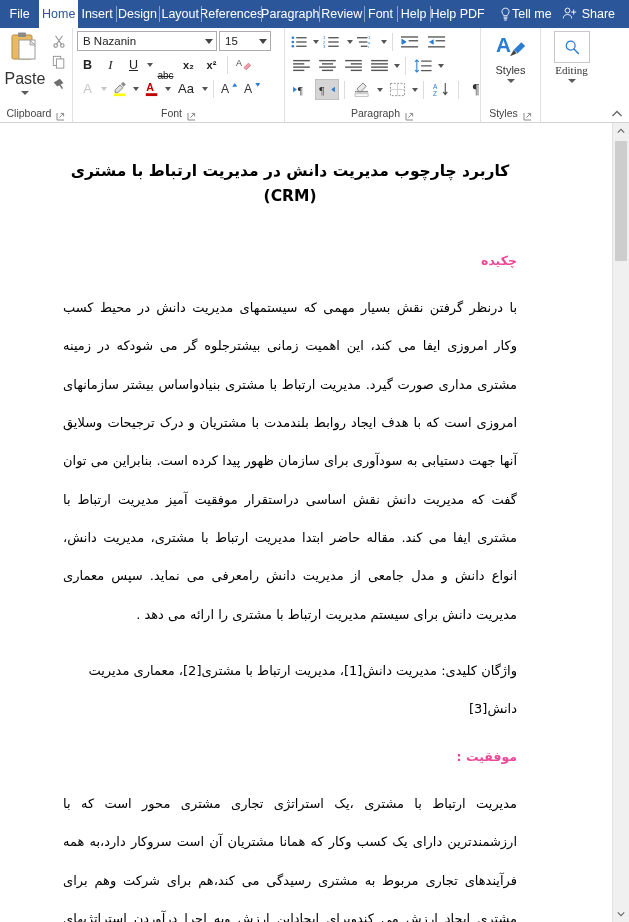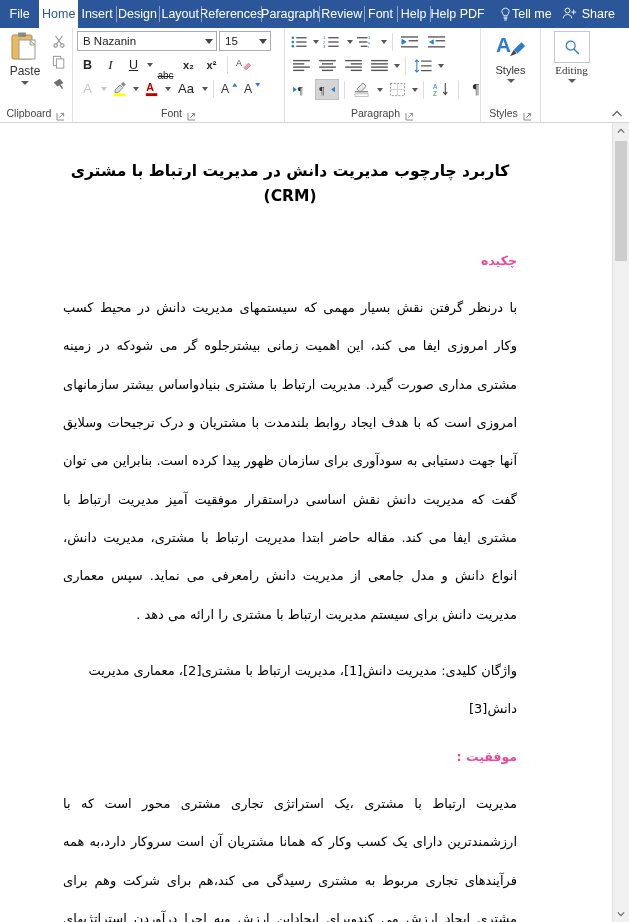--- a/index.html
+++ b/index.html
@@ -81,21 +81,21 @@
     display:inline-block;width:9px;height:9px;opacity:.75;
   }
 
   
   .g-clipboard{width:72px;}
   .clip-left{
     width:42px;display:flex;flex-direction:column;align-items:center;
     padding-top:2px;
   }
   .clip-ic{width:30px;height:32px;}
-  .clip-lbl{font-size:12px;color:#333;margin-top:1px;}
+  .clip-lbl{font-size:16px;color:#333;margin-top:7px;}
   .caret-dn{
     width:0;height:0;margin-top:3px;
     border-left:4px solid transparent;border-right:4px solid transparent;
     border-top:4px solid #5a5a5a;
   }
   .clip-right{display:flex;flex-direction:column;gap:3px;padding:3px 0 0 3px;}
   .mini{width:19px;height:18px;display:flex;align-items:center;justify-content:center;}
 
   
   .g-font{width:212px;}

